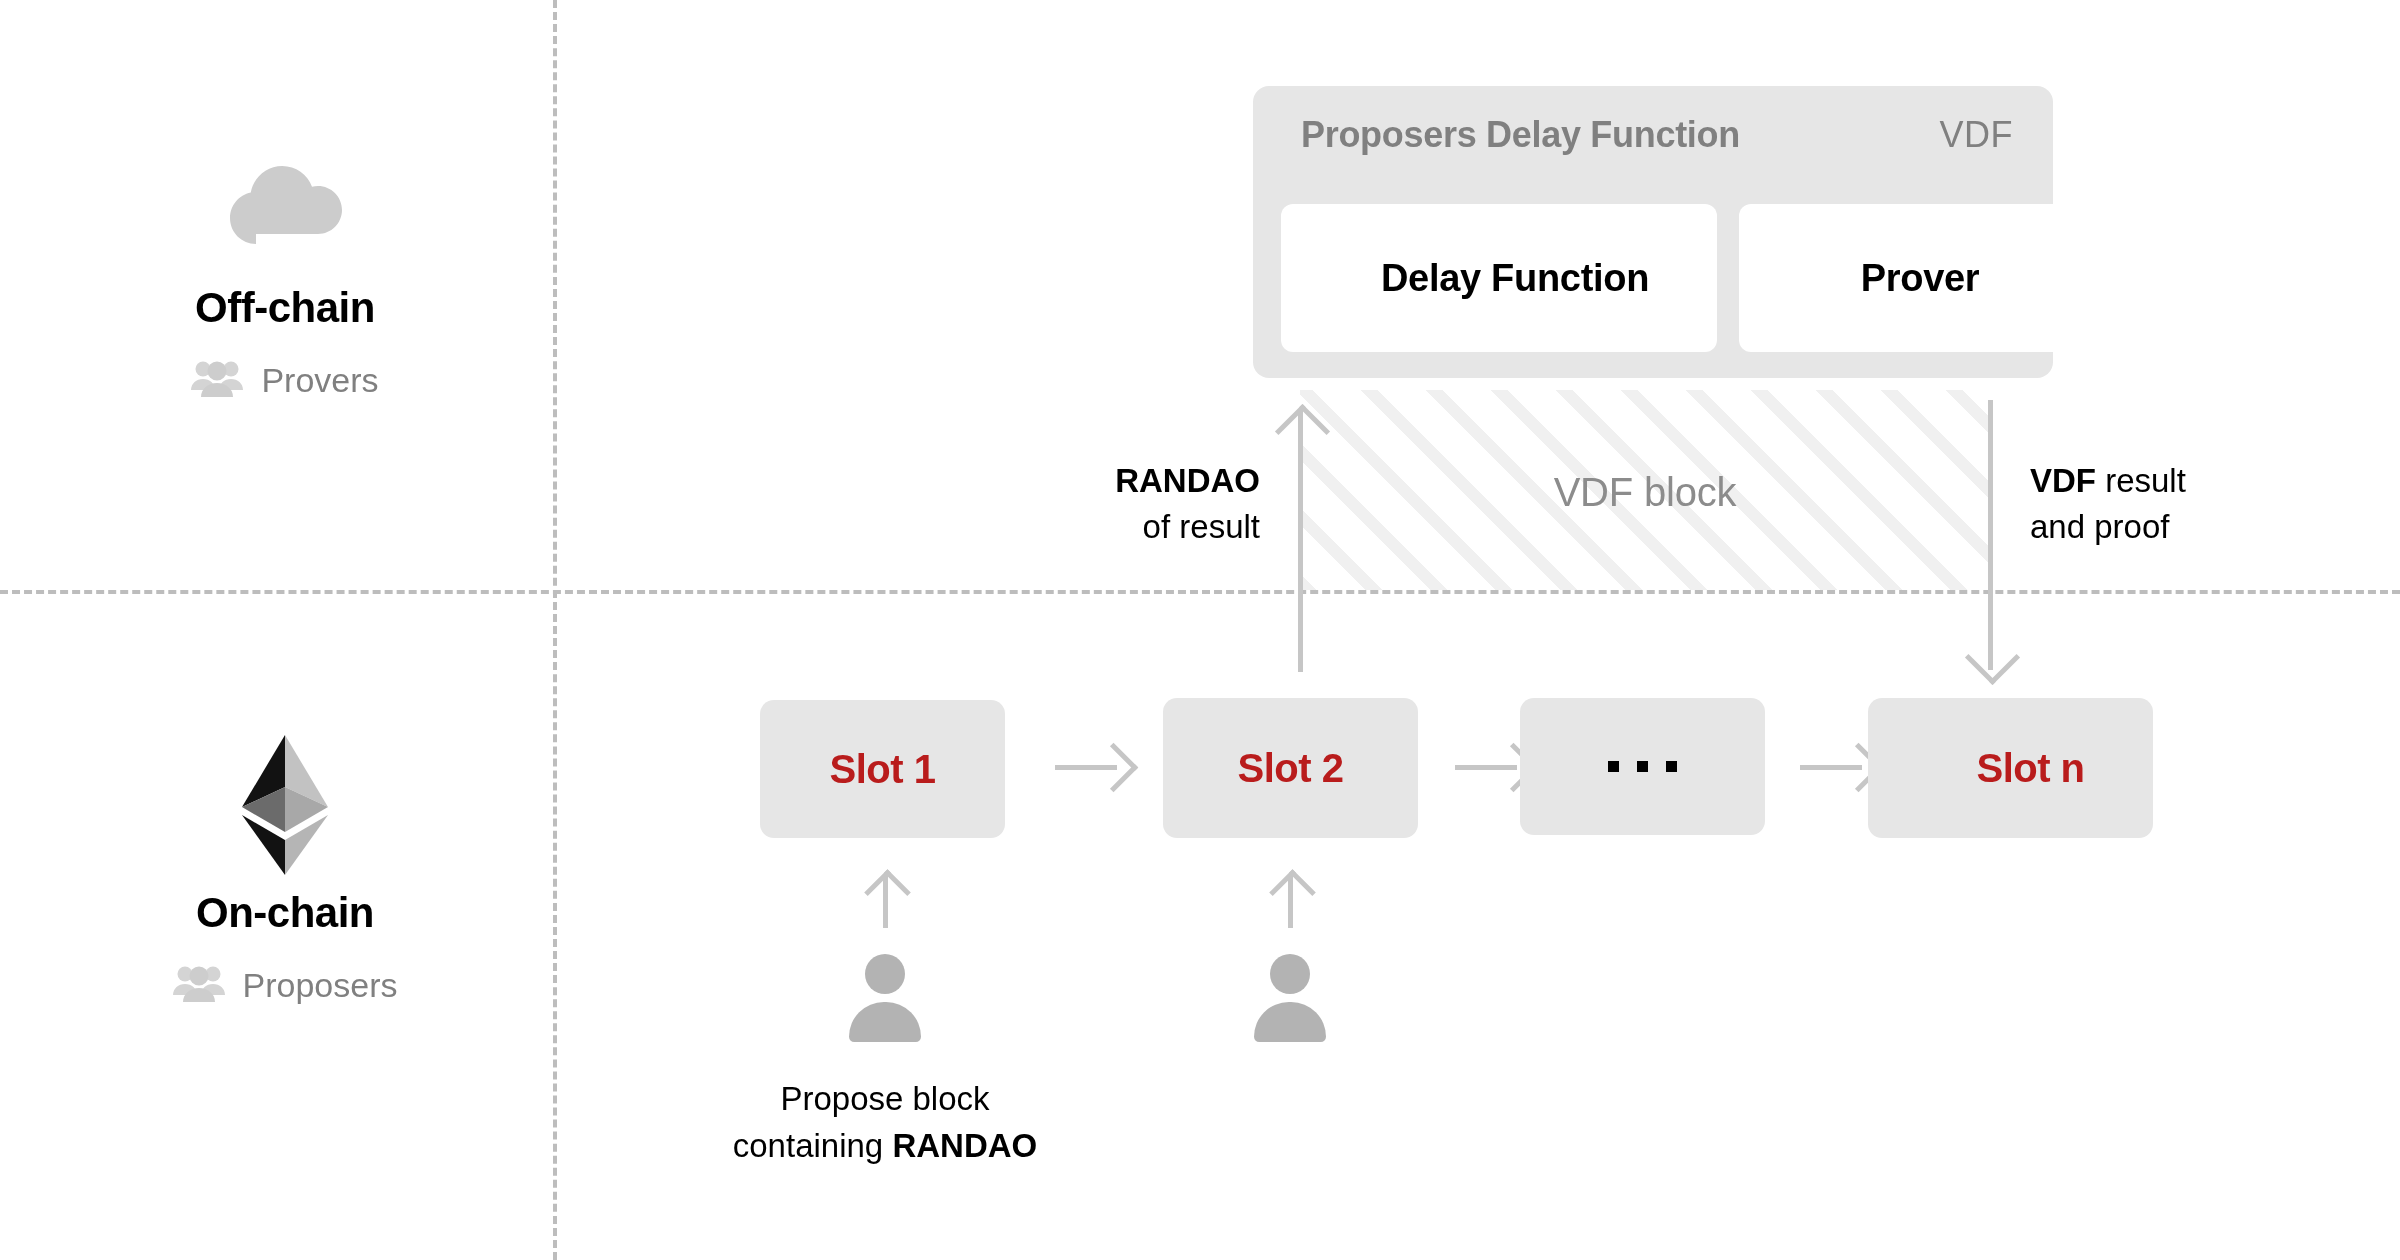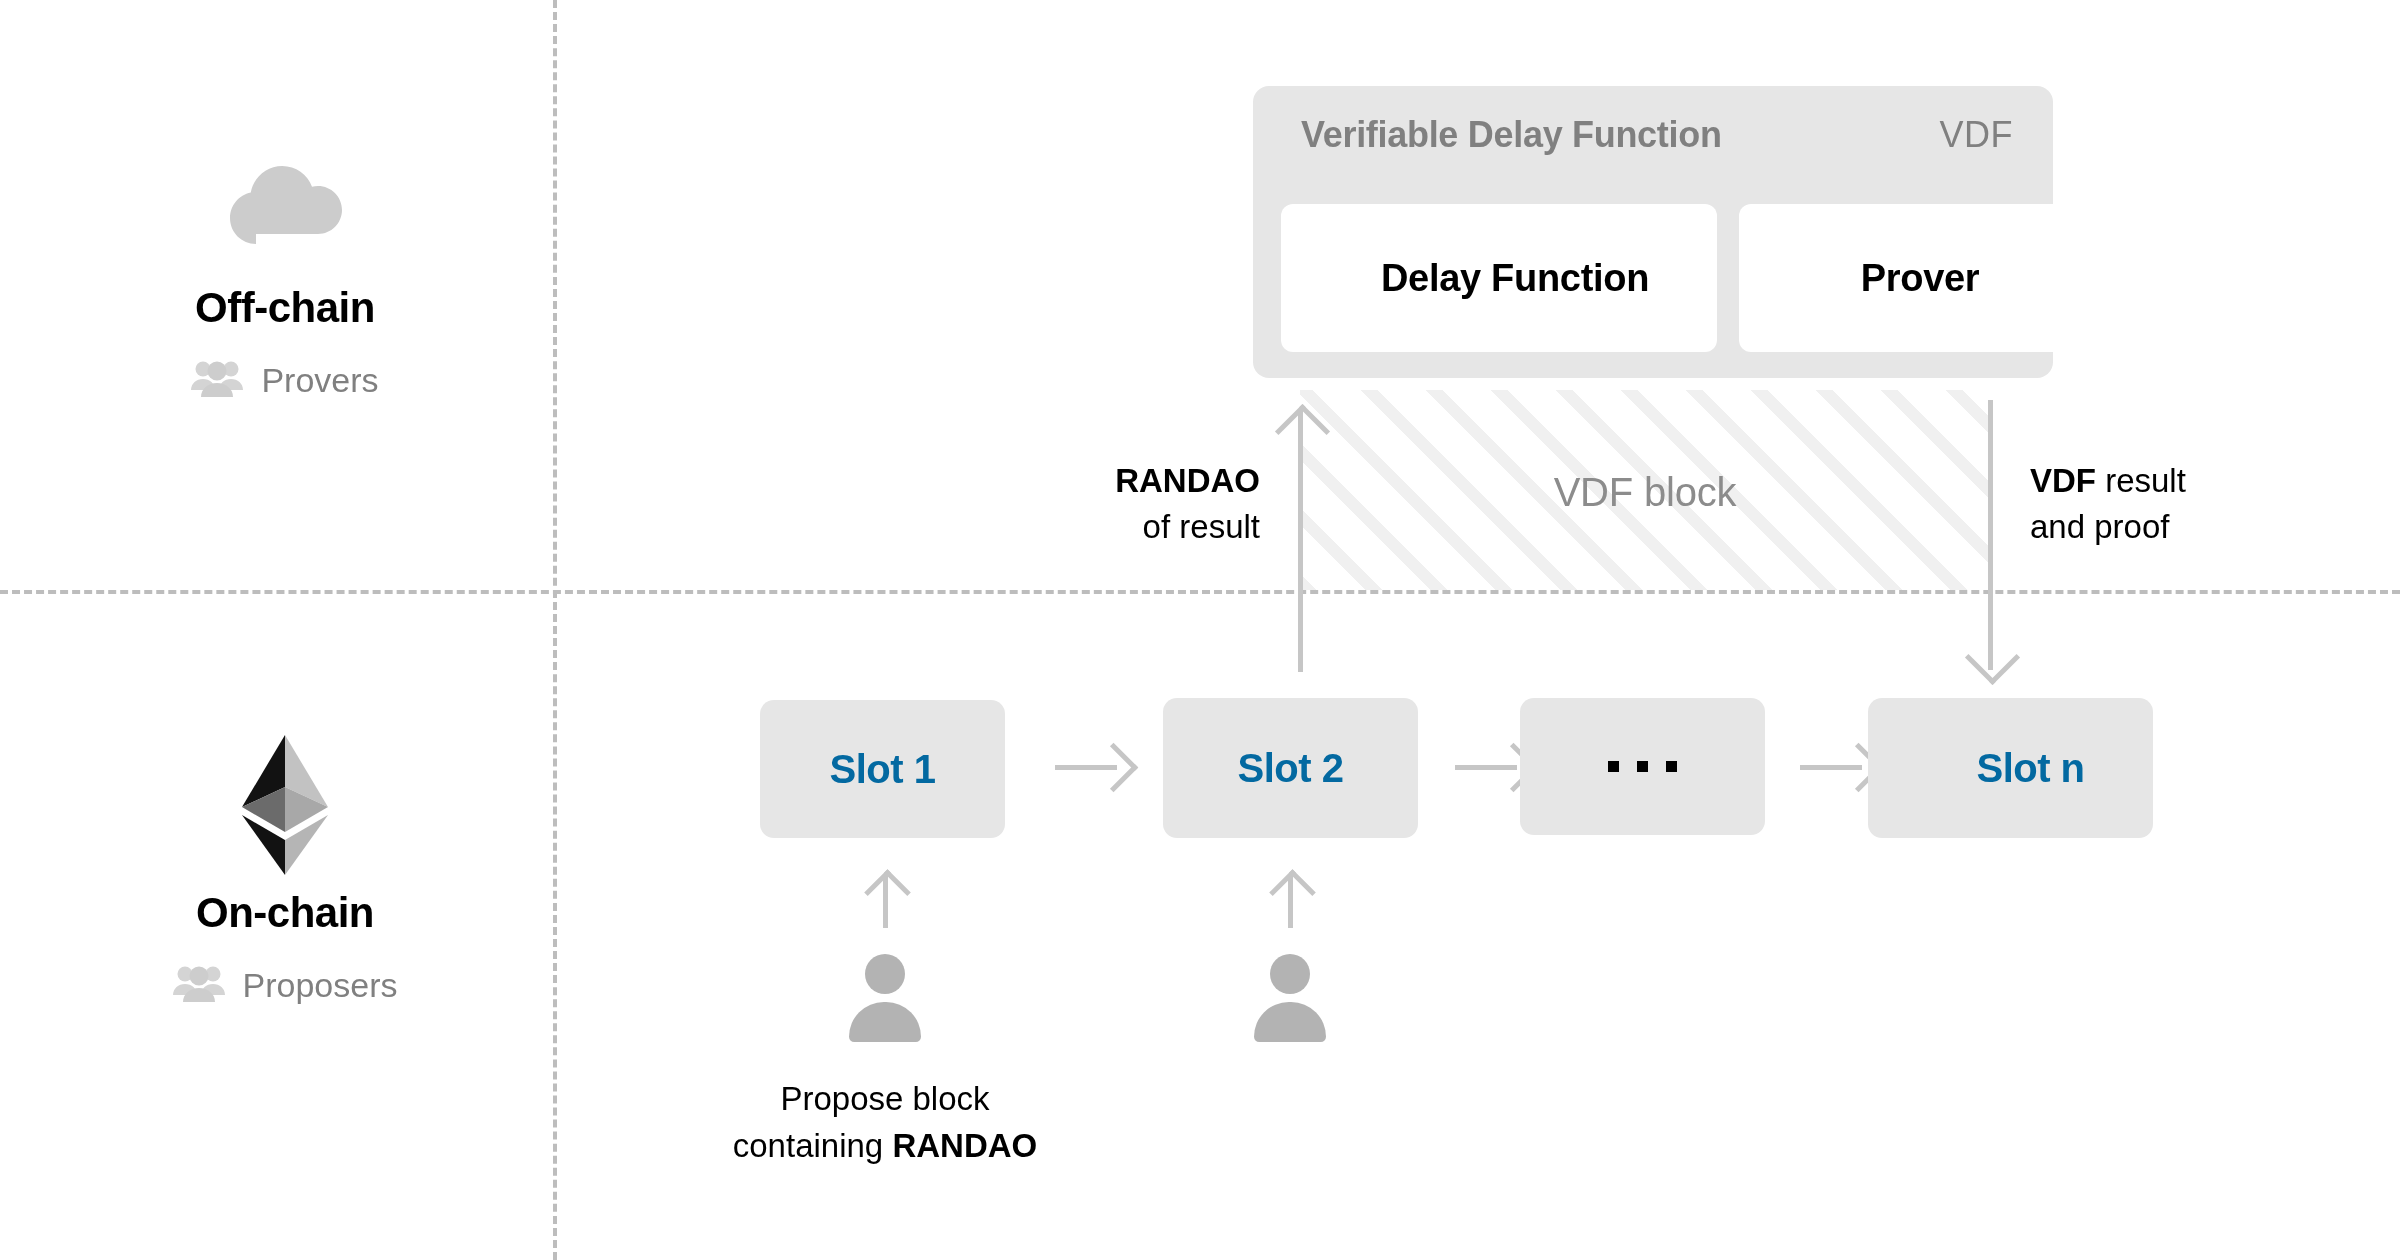--- a/index.html
+++ b/index.html
@@ -198,21 +198,21 @@
   
   .slot {
     position: absolute;
     background: #e6e6e6;
     border-radius: 14px;
     display: flex;
     align-items: center;
     justify-content: center;
     font-size: 40px;
     font-weight: bold;
-    color: #0369a1;
+    color: #b91c1c;
     letter-spacing: -0.5px;
   }
   .slot-1 { left: 760px;  top: 700px; width: 245px; height: 138px; }
   .slot-2 { left: 1163px; top: 698px; width: 255px; height: 140px; }
   .slot-e { left: 1520px; top: 698px; width: 245px; height: 137px; }
   .slot-n { left: 1868px; top: 698px; width: 245px; height: 140px; padding-left: 40px; }
 
   .ellipsis-dots {
     display: flex;
     gap: 18px;
@@ -379,21 +379,21 @@
           <circle cx="26" cy="13" r="9.5" fill="#cdcdcd"></circle>
           <path d="M10 39c0-8.3 7.2-14 16-14s16 5.7 16 14z" fill="#cdcdcd"></path>
         </svg>
       </span>
       <span class="legend-sub-label">Provers</span>
     </div>
   </div>
 
   <div class="vdf-panel">
     <div class="vdf-panel-header">
-      <span class="vdf-panel-title">Verifiable Delay Function</span>
+      <span class="vdf-panel-title">Proposers Delay Function</span>
       <span class="vdf-panel-abbr">VDF</span>
     </div>
     <div class="vdf-inner-row">
       <div class="vdf-card vdf-card-delay">Delay Function</div>
       <div class="vdf-card vdf-card-prover">Prover</div>
     </div>
   </div>
 
   <div class="hatch-band"></div>
   <div class="hatch-label">VDF block</div>

